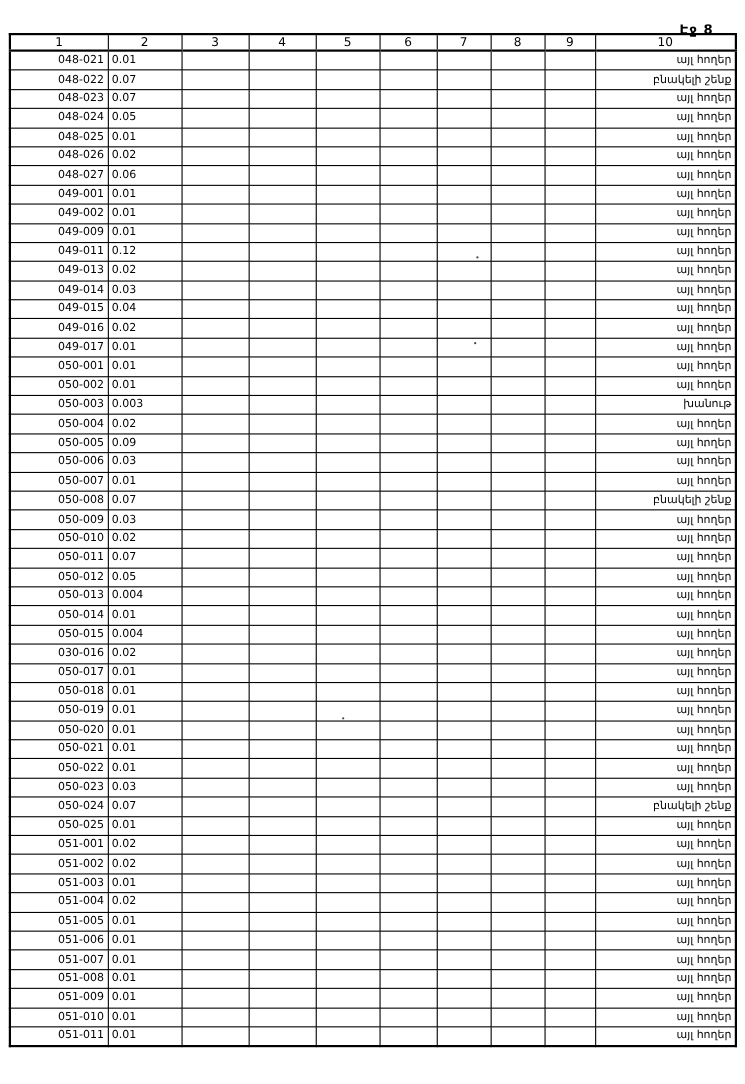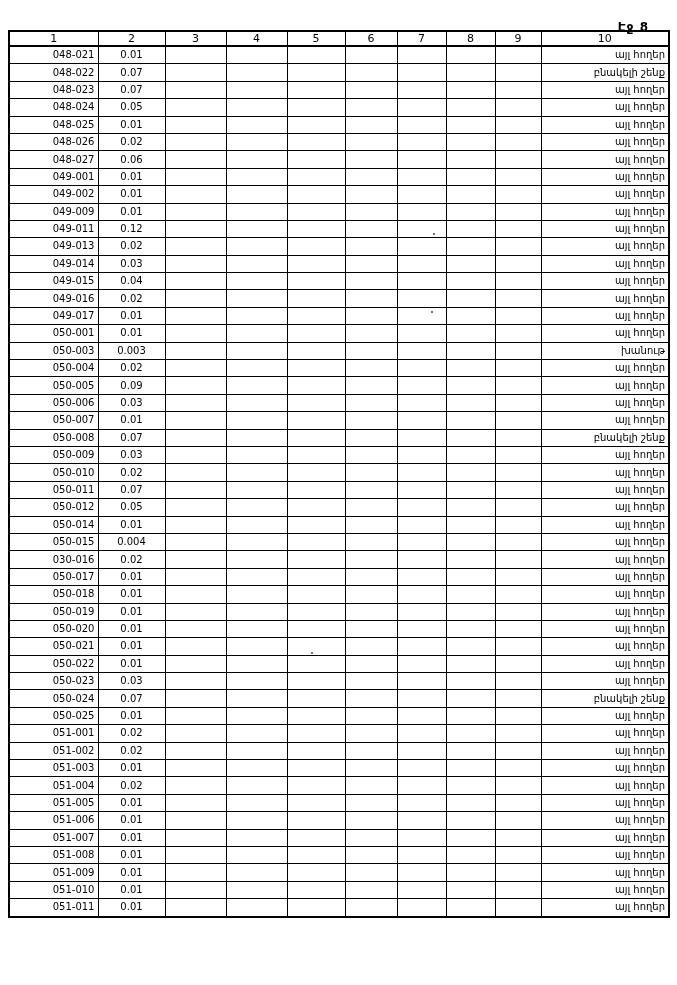--- a/index.html
+++ b/index.html
@@ -41,21 +41,21 @@
     vertical-align: middle;
   }
   .scan-table th {
     font-size: 11px;
     font-weight: normal;
     height: 13px;
     text-align: center;
     border-bottom: 2px solid #000;
   }
   td.code  { text-align: right; }
-  td.value { text-align: center; }
+  td.value { text-align: left; }
   td.empty { }
   td.type  { text-align: right; }
   .dot {
     position: absolute;
     width: 2px;
     height: 2px;
     background: #444;
     border-radius: 50%;
   }
   .dot1 { left: 433px; top: 233px; }
@@ -311,20 +311,32 @@
     <td class="empty"></td>
     <td class="empty"></td>
     <td class="empty"></td>
     <td class="empty"></td>
     <td class="empty"></td>
     <td class="empty"></td>
     <td class="empty"></td>
     <td class="type">այլ հողեր</td>
   </tr>
 
+  <tr>
+    <td class="code">050-002</td>
+    <td class="value">0.01</td>
+    <td class="empty"></td>
+    <td class="empty"></td>
+    <td class="empty"></td>
+    <td class="empty"></td>
+    <td class="empty"></td>
+    <td class="empty"></td>
+    <td class="empty"></td>
+    <td class="type">այլ հողեր</td>
+  </tr>
 
   <tr>
     <td class="code">050-003</td>
     <td class="value">0.003</td>
     <td class="empty"></td>
     <td class="empty"></td>
     <td class="empty"></td>
     <td class="empty"></td>
     <td class="empty"></td>
     <td class="empty"></td>
@@ -442,20 +454,32 @@
     <td class="empty"></td>
     <td class="empty"></td>
     <td class="empty"></td>
     <td class="empty"></td>
     <td class="empty"></td>
     <td class="empty"></td>
     <td class="empty"></td>
     <td class="type">այլ հողեր</td>
   </tr>
 
+  <tr>
+    <td class="code">050-013</td>
+    <td class="value">0.004</td>
+    <td class="empty"></td>
+    <td class="empty"></td>
+    <td class="empty"></td>
+    <td class="empty"></td>
+    <td class="empty"></td>
+    <td class="empty"></td>
+    <td class="empty"></td>
+    <td class="type">այլ հողեր</td>
+  </tr>
 
   <tr>
     <td class="code">050-014</td>
     <td class="value">0.01</td>
     <td class="empty"></td>
     <td class="empty"></td>
     <td class="empty"></td>
     <td class="empty"></td>
     <td class="empty"></td>
     <td class="empty"></td>

